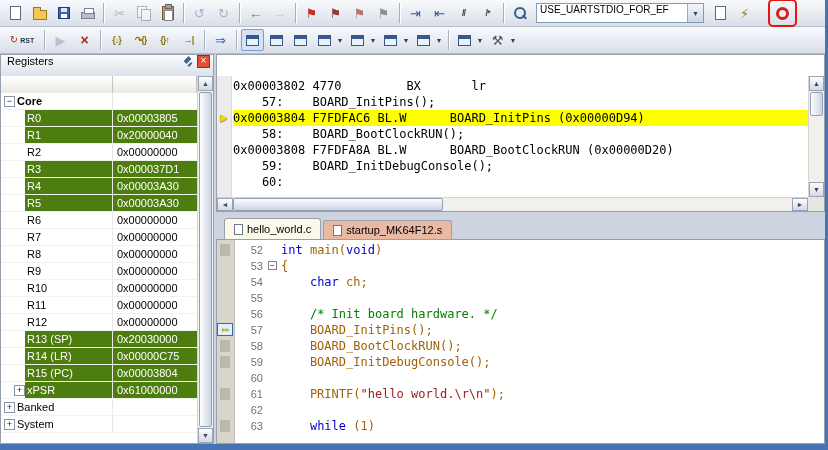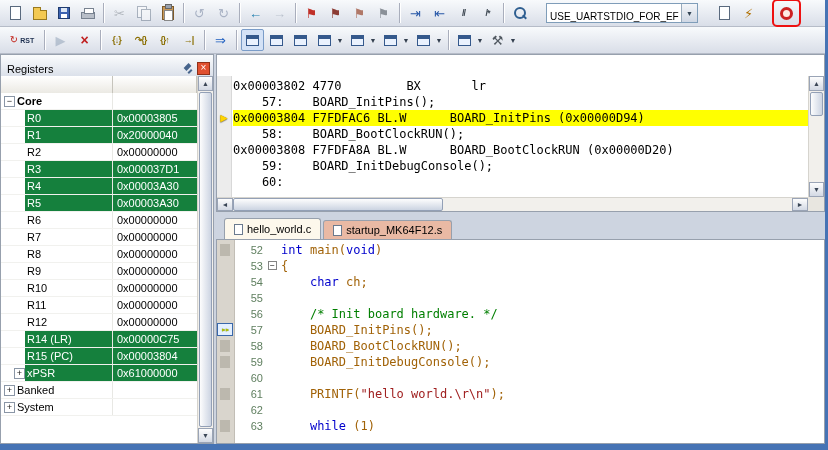--- a/index.html
+++ b/index.html
@@ -8,21 +8,21 @@
 #window{position:relative;width:828px;height:450px;overflow:hidden;background:#cdd4e0;border-right:3px solid #4673b4;border-bottom:6px solid #4673b4}
 
 
 .toolbar{height:27px;display:flex;align-items:center;padding:0 4px;background:linear-gradient(#f8fafc,#d9dee8);border-bottom:1px solid #b6bcc8;gap:1px}
 .tbtn{width:23px;height:22px;display:flex;align-items:center;justify-content:center;border:1px solid transparent;border-radius:2px;position:relative;flex:none}
 .tbtn.pressed{background:#d4e2f6;border-color:#7a9cc8}
 .tbtn.grayed{opacity:.45}
 .tbtn .glyph{font-size:13px;line-height:1}
 .glyph.small{font-size:9px;font-weight:bold;letter-spacing:-1px}
 .tsep{width:1px;height:20px;background:#a9aebc;box-shadow:1px 0 0 #fff;margin:0 3px;flex:none}
-.tcombo{height:20px;width:152px;background:#fff;border:1px solid #7f9db9;display:flex;align-items:flex-end;margin:0 14px;flex:none}
+.tcombo{height:20px;width:168px;background:#fff;border:1px solid #7f9db9;display:flex;align-items:flex-start;margin:0 4px;flex:none}
 .tcombo .cval{flex:1;font-size:10px;padding:0 3px;white-space:nowrap;overflow:hidden}
 .tcombo .cbtn{width:16px;height:18px;background:linear-gradient(#f4f6f9,#cfd7e4);border-left:1px solid #99aabb;display:flex;align-items:center;justify-content:center;font-size:7px;color:#334455}
 .drop-arrow{width:10px;height:22px;display:flex;align-items:center;justify-content:center;font-size:7px;color:#333f4f;margin-left:-2px;flex:none}
 .red-boxed{outline:2px solid #ee1111;outline-offset:1px;margin-left:14px}
 .rst-btn{width:36px;gap:2px}
 .rst-label{font-size:7px;font-weight:bold;color:#1e3050}
 
 
 .shp{position:relative;display:block}
 .shp-page{width:11px;height:14px;background:#fff;border:1px solid #5a6a7e}
@@ -41,41 +41,41 @@
 .shp-paste::before{content:"";position:absolute;left:1px;top:3px;width:7px;height:9px;background:#fff;border:1px solid #888}
 .shp-paste::after{content:"";position:absolute;left:2px;top:-3px;width:5px;height:3px;background:#9aa2ae;border:1px solid #666}
 .shp-magnifier{width:14px;height:14px}
 .shp-magnifier::before{content:"";position:absolute;left:1px;top:1px;width:8px;height:8px;border:2px solid #2e5e90;border-radius:50%}
 .shp-magnifier::after{content:"";position:absolute;left:9px;top:10px;width:5px;height:2px;background:#2e5e90;transform:rotate(45deg)}
 .shp-red-target{width:13px;height:13px;border:3px solid #cc2222;border-radius:50%;background:#ffece4}
 .shp-window{width:13px;height:11px;border:1px solid #35598c;background:#eaf2fe}
 .shp-window::before{content:"";position:absolute;left:0;top:0;right:0;height:3px;background:#35598c}
 
 
-.panel-title{height:28px;background:linear-gradient(#fbfcfd,#d2d9e5);border-bottom:1px solid #a7b0bd;display:flex;align-items:center;padding:0 3px 0 6px;font-size:11px}
+.panel-title{height:28px;background:linear-gradient(#fbfcfd,#d2d9e5);border-bottom:1px solid #a7b0bd;display:flex;padding:0 3px 0 6px;font-size:11px}
 .title-spacer{flex:1}
 .pin-icon{width:13px;height:13px;position:relative;margin-right:2px}
 .pin-icon::before{content:"";position:absolute;left:2px;top:3px;width:7px;height:4px;background:#46648c;transform:rotate(-45deg)}
 .pin-icon::after{content:"";position:absolute;left:7px;top:7px;width:2px;height:5px;background:#46648c;transform:rotate(45deg)}
 .closebox{width:13px;height:13px;background:#e05030;border:1px solid #903018;color:#fff;font-size:10px;line-height:10px;text-align:center}
 
 
 #registers-panel{position:absolute;left:0;top:54px;bottom:0;width:214px;background:#fff;border:1px solid #97a0ad}
 #reg-header{position:absolute;left:0;top:21px;height:17px;display:flex;width:196px}
 .hcell{background:linear-gradient(#ffffff,#e9e7e0);border-right:1px solid #c6c4bc;border-bottom:1px solid #b2b0a8;padding:19px 0 0 5px;font-size:11px;white-space:nowrap;overflow:hidden}
 .hcell.c1{width:112px;flex:none}
 .hcell.c2{flex:1}
 #reg-rows{position:absolute;left:0;top:38px;bottom:0;width:196px;overflow:hidden;background:#fff}
 .rrow{height:17px;display:flex;align-items:stretch;border-bottom:1px solid #f1f1ee}
 .rname{width:112px;flex:none;display:flex;align-items:center;position:relative;border-right:1px solid #e8e8e4;overflow:hidden}
 .rspacer{flex:none;height:100%}
 .exp{width:11px;height:11px;border:1px solid #8a96a6;background:#fff;font-size:9px;line-height:9px;text-align:center;color:#222;flex:none}
 .rlabel{flex:1;height:100%;display:flex;align-items:center;padding-left:2px;white-space:nowrap}
 .rvalue{flex:1;display:flex;align-items:center;padding-left:4px;white-space:nowrap}
-.rrow.sel .rlabel,.rrow.sel .rvalue{background:#15803d;color:#fff}
+.rrow.sel .rlabel,.rrow.sel .rvalue{background:#4d7c0f;color:#fff}
 .bold{font-weight:bold}
 
 
 .sbar{background:#f2f0ec}
 .sbtn{height:15px;width:100%;background:linear-gradient(#fdfdfd,#d3d9e4);border:1px solid #9aa4b6;color:#3a4656;font-size:7px;display:flex;align-items:center;justify-content:center}
 .sthumb{position:absolute;left:1px;right:1px;background:linear-gradient(90deg,#fdfdfd,#ccd4e2);border:1px solid #93a0b6;border-radius:2px}
 #reg-sbar{position:absolute;right:0;top:21px;bottom:0;width:16px;border-left:1px solid #d6d4ce}
 #reg-sbar .sthumb{top:16px;bottom:16px}
 #reg-sbar .sbtn.down{position:absolute;bottom:0;left:0}
 
@@ -376,20 +376,27 @@
         <div class="rrow">
           <div class="rname">
             <span class="rspacer" style="width: 24px;"></span>
             <span class="rlabel">R12</span>
           </div>
           <div class="rvalue">0x00000000</div>
         </div>
         <div class="rrow sel">
           <div class="rname">
             <span class="rspacer" style="width: 24px;"></span>
+            <span class="rlabel">R13 (SP)</span>
+          </div>
+          <div class="rvalue">0x20030000</div>
+        </div>
+        <div class="rrow sel">
+          <div class="rname">
+            <span class="rspacer" style="width: 24px;"></span>
             <span class="rlabel">R14 (LR)</span>
           </div>
           <div class="rvalue">0x00000C75</div>
         </div>
         <div class="rrow sel">
           <div class="rname">
             <span class="rspacer" style="width: 24px;"></span>
             <span class="rlabel">R15 (PC)</span>
           </div>
           <div class="rvalue">0x00003804</div>

